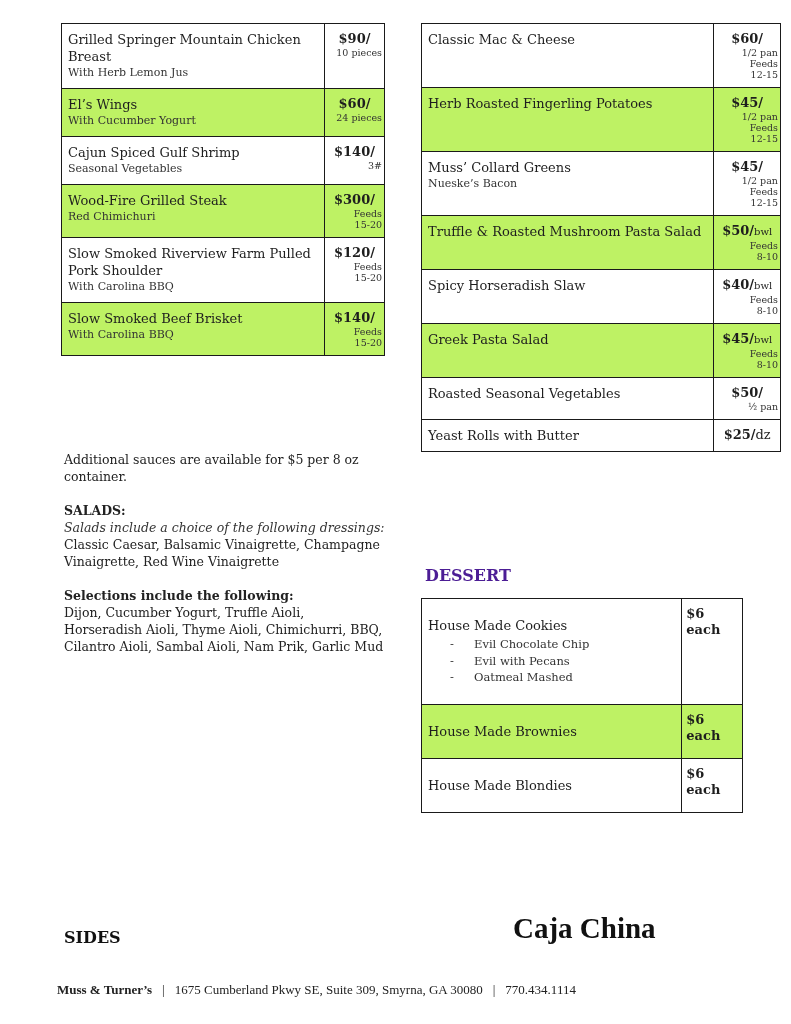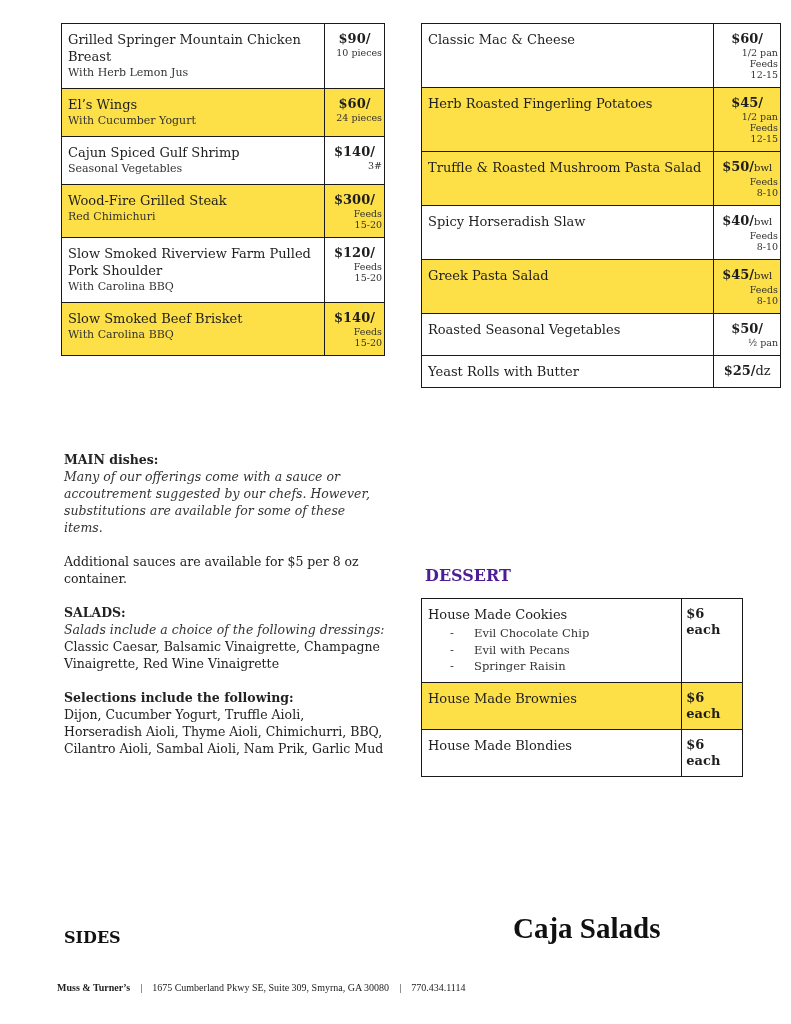--- a/index.html
+++ b/index.html
@@ -1,54 +1,54 @@
 <!DOCTYPE html>
 <html><head>
 <meta charset="utf-8">
 <style>
   html, body { margin:0; padding:0; background:#ffffff; }
   body { width:791px; height:1024px; position:relative; overflow:hidden;
          font-family:"DejaVu Serif", serif; color:#222; }
   table.menu { border-collapse:collapse; position:absolute; }
   table.menu td { border:1.5px solid #1a1a1a; vertical-align:top;margin-left:48px; }
-  tr.hl td { background:#fde047; }
+  tr.hl td { background:#bef264; }
   .name { font-size:13px; line-height:17px; color:#1e1e1e; }
   .sub { font-size:11px; line-height:16px; color:#333; }
   .sub.it { font-style:italic; }
   .price { text-align:center; }
   .pv { font-size:13px; font-weight:bold; line-height:16px; color:#1e1e1e; }
   .pn { font-size:9.5px; line-height:11px; color:#333;text-align:right; }
   .bwl { font-size:10px; font-weight:normal; }
   .dz { font-weight:normal; }
 
   #mains { left:61px; top:23px; width:324px; }
   #mains td.desc { width:250px; padding:7px 6px 7px 6px; }
   #mains td.price { width:55px; padding:7px 2px; }
 
   #sides { left:421px; top:23px; width:360px; }
   #sides td.desc { width:250px; padding:7px 6px; }
   #sides td.price { width:55px; padding:7px 2px; }
 
   #dessert { left:421px; top:598px; width:322px; }
-  #dessert td.desc { width:250px; padding:7px 6px; }
+  #dessert td.desc { width:250px; padding:18px 6px; }
   #dessert td.price { width:52px; padding:7px 4px; text-align:left; }
   #dessert .pv { font-size:13px; line-height:16px; }
   .sublist { margin:2px 0 0 22px; padding:0; list-style:none; }
   .sublist li { font-size:11.5px; line-height:16.5px; color:#333; }
   .sublist li span.dash { display:inline-block; width:24px; }
 
   #notes { position:absolute; left:64px; top:451px; width:322px; font-size:12.5px; line-height:17px; color:#222; }
   #notes p { margin:0 0 17px 0; }
   #notes .h { font-weight:bold; }
   #notes .it { font-style:italic; color:#333; }
 
   #dessert-title { position:absolute; left:425px; top:566px; font-size:16px; font-weight:bold; color:#4c1d95; }
   #sides-title { position:absolute; left:64px; top:928px; font-size:16px; font-weight:bold; color:#111; }
   #caja-title { position:absolute; left:513px; top:912px; font-size:29px; font-weight:bold; color:#111; font-family:"Liberation Serif", serif; }
-  #footer { position:absolute; left:57px; top:982px; font-size:10px; color:#222; white-space:nowrap; font-family:"Liberation Serif", serif; }
+  #footer { position:absolute; left:57px; top:982px; font-size:13px; color:#222; white-space:nowrap; font-family:"Liberation Serif", serif; }
   #footer .brand { font-weight:bold; }
   #footer .sep { margin:0 10px; }
 </style>
 </head>
 <body>
 
 <table class="menu" id="mains">
     <tbody id="mains-body">
       <tr>
         <td class="desc">
@@ -132,20 +132,32 @@
         <td class="desc">
           <div class="name">Herb Roasted Fingerling Potatoes</div>
         </td>
         <td class="price">
           <div class="pv"><span>$45/</span></div>
           <div class="pn">1/2 pan</div>
           <div class="pn">Feeds</div>
           <div class="pn">12-15</div>
         </td>
       </tr>
+      <tr>
+        <td class="desc">
+          <div class="name">Muss’ Collard Greens</div>
+          <div class="sub">Nueske’s Bacon</div>
+        </td>
+        <td class="price">
+          <div class="pv"><span>$45/</span></div>
+          <div class="pn">1/2 pan</div>
+          <div class="pn">Feeds</div>
+          <div class="pn">12-15</div>
+        </td>
+      </tr>
       <tr class="hl">
         <td class="desc">
           <div class="name">Truffle &amp; Roasted Mushroom Pasta Salad</div>
         </td>
         <td class="price">
           <div class="pv"><span>$50/</span><span class="bwl">bwl</span></div>
           <div class="pn">Feeds</div>
           <div class="pn">8-10</div>
         </td>
       </tr>
@@ -183,24 +195,20 @@
           <div class="name">Yeast Rolls with Butter</div>
         </td>
         <td class="price">
           <div class="pv"><span>$25/</span><span class="dz">dz</span></div>
         </td>
       </tr>
     </tbody>
   </table>
 
 <div id="notes">
-  <p>
-    <span class="h">MAIN dishes:</span><br>
-    <span class="it">Many of our offerings come with a sauce or accoutrement suggested by our chefs. However, substitutions are available for some of these items.</span>
-  </p>
   <p><span>Additional sauces are available for $5 per 8 oz container.</span></p>
   <p>
     <span class="h">SALADS:</span><br>
     <span class="it">Salads include a choice of the following dressings:</span><br>
     <span>Classic Caesar, Balsamic Vinaigrette, Champagne Vinaigrette, Red Wine Vinaigrette</span>
   </p>
   <p>
     <span class="h">Selections include the following:</span><br>
     <span>Dijon, Cucumber Yogurt, Truffle Aioli, Horseradish Aioli, Thyme Aioli, Chimichurri, BBQ, Cilantro Aioli, Sambal Aioli, Nam Prik, Garlic Mud</span>
   </p>
@@ -208,21 +216,21 @@
 
 <div id="dessert-title">DESSERT</div>
 <table class="menu" id="dessert">
     <tbody id="dessert-body">
       <tr>
         <td class="desc">
           <div class="name">House Made Cookies</div>
           <ul class="sublist">
             <li><span class="dash">-</span><span>Evil Chocolate Chip</span></li>
             <li><span class="dash">-</span><span>Evil with Pecans</span></li>
-            <li><span class="dash">-</span><span>Springer Raisin</span></li>
+            <li><span class="dash">-</span><span>Oatmeal Mashed</span></li>
           </ul>
         </td>
         <td class="price">
           <div class="pv">$6</div>
           <div class="pv">each</div>
         </td>
       </tr>
       <tr class="hl">
         <td class="desc">
           <div class="name">House Made Brownies</div>
@@ -238,17 +246,17 @@
         </td>
         <td class="price">
           <div class="pv">$6</div>
           <div class="pv">each</div>
         </td>
       </tr>
     </tbody>
   </table>
 
 <div id="sides-title">SIDES</div>
-<div id="caja-title">Caja Salads</div>
+<div id="caja-title">Caja China</div>
 
 <div id="footer">
   <span class="brand">Muss &amp; Turner’s</span><span class="sep">|</span><span>1675 Cumberland Pkwy SE, Suite 309, Smyrna, GA 30080</span><span class="sep">|</span><span>770.434.1114</span>
 </div>
 
 </body></html>

